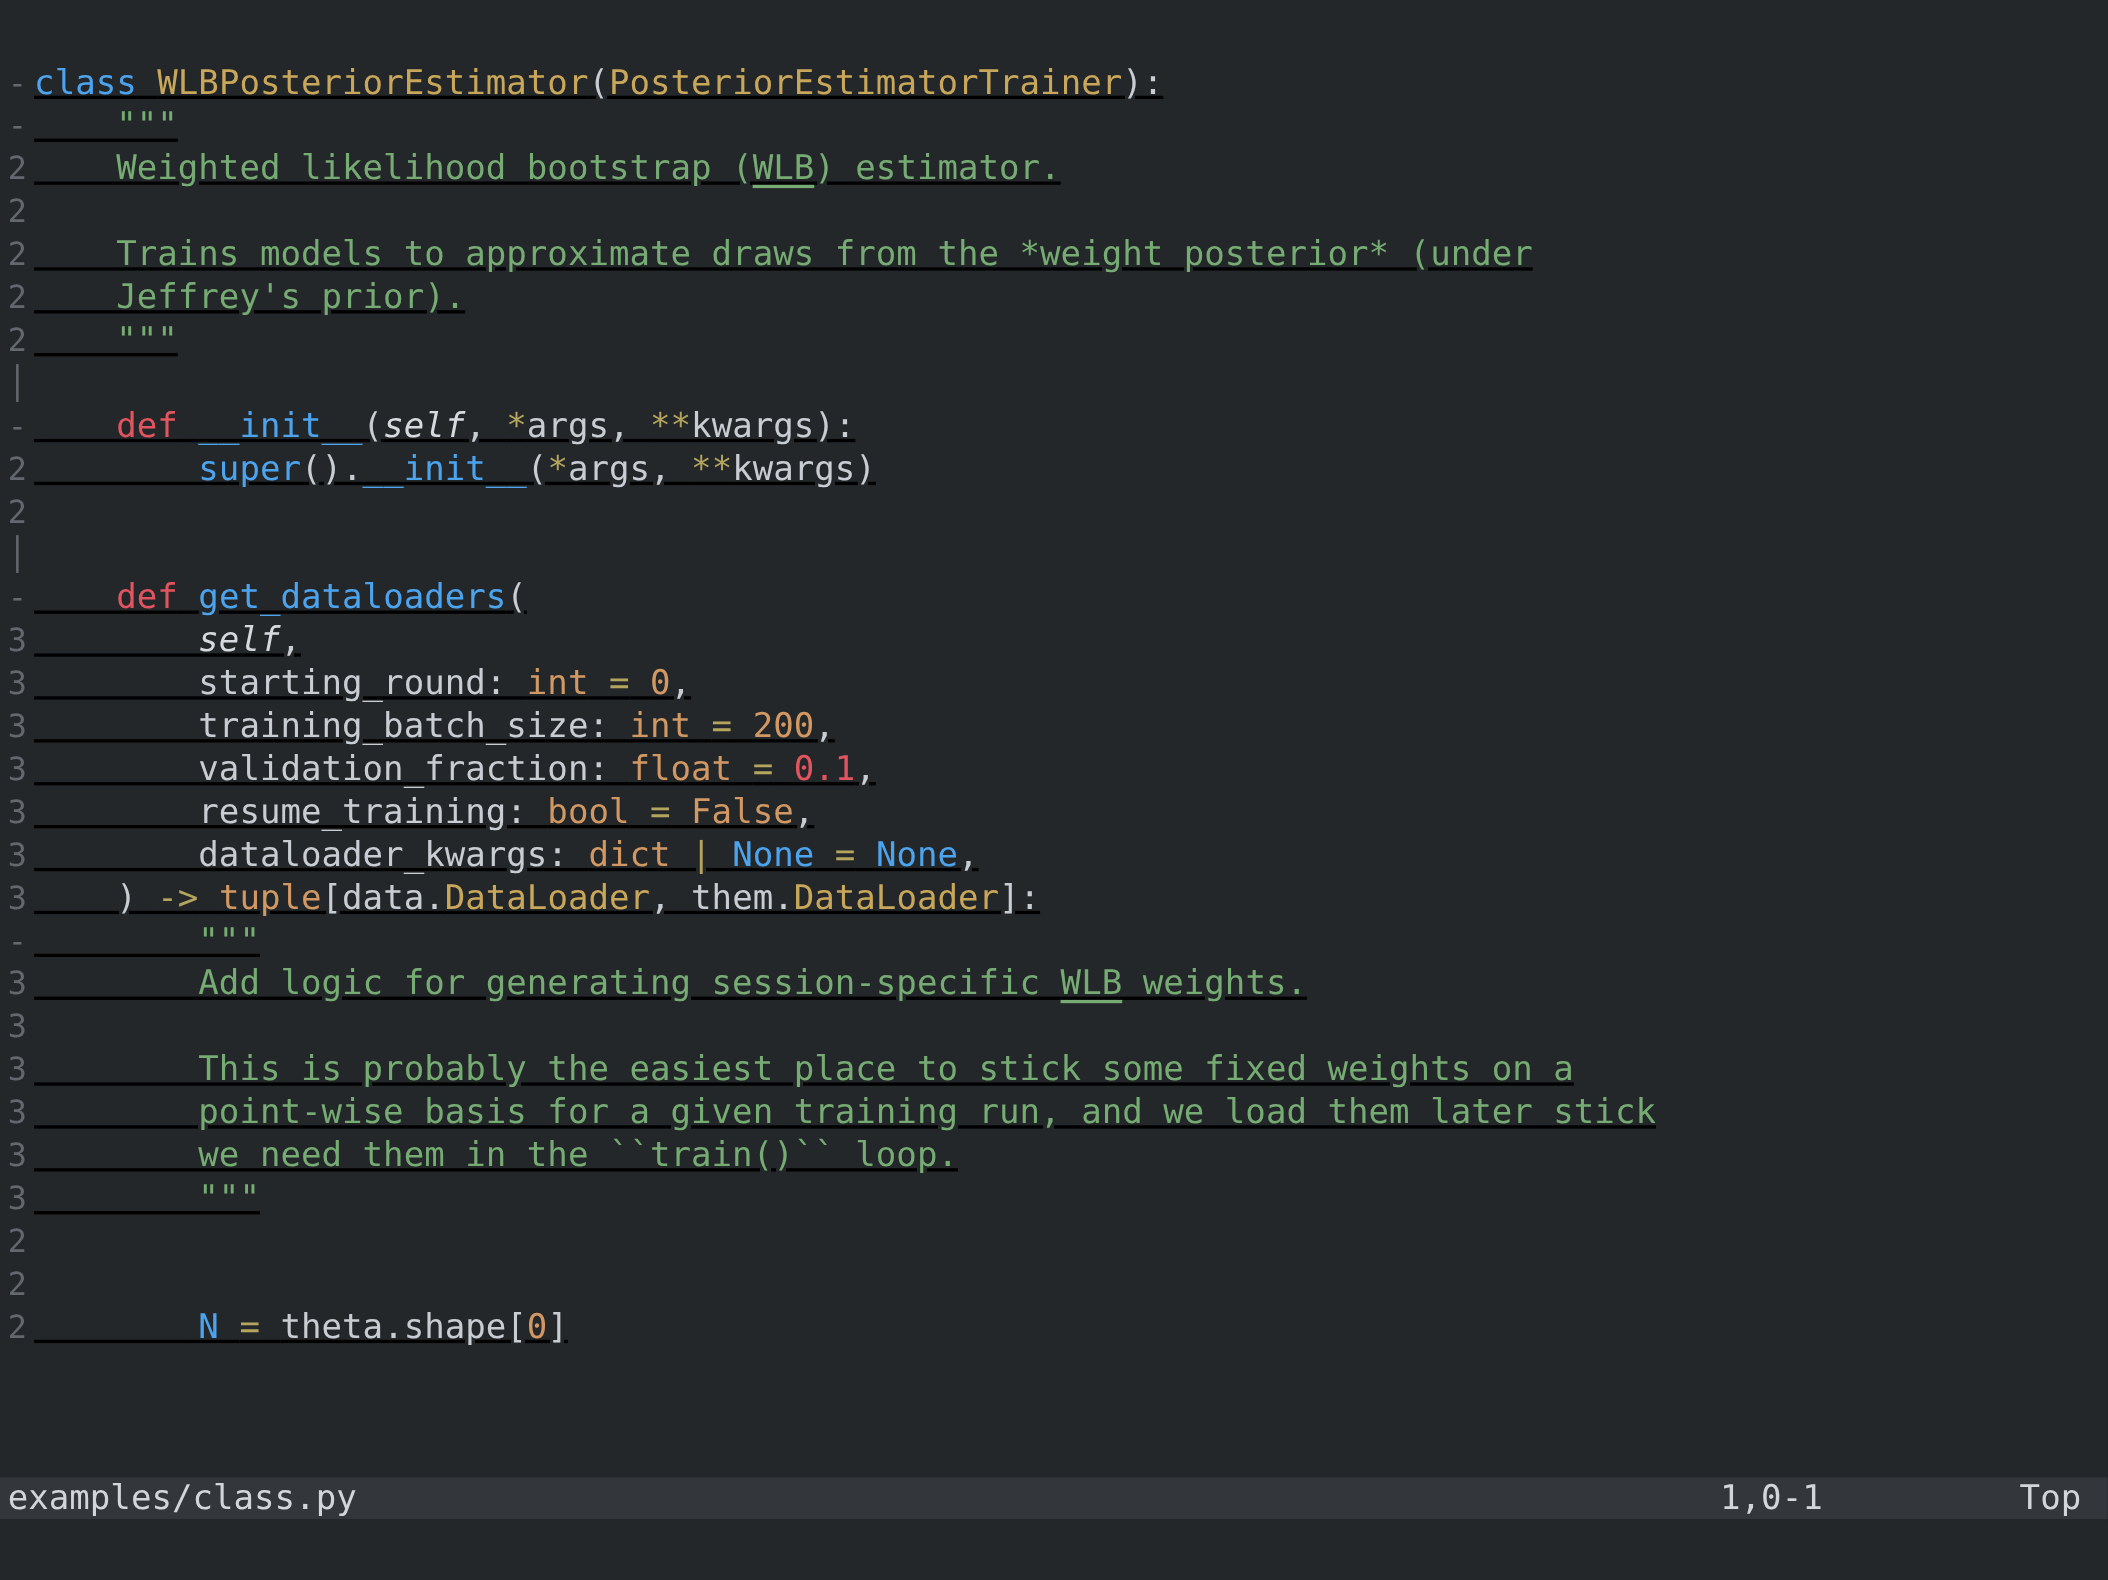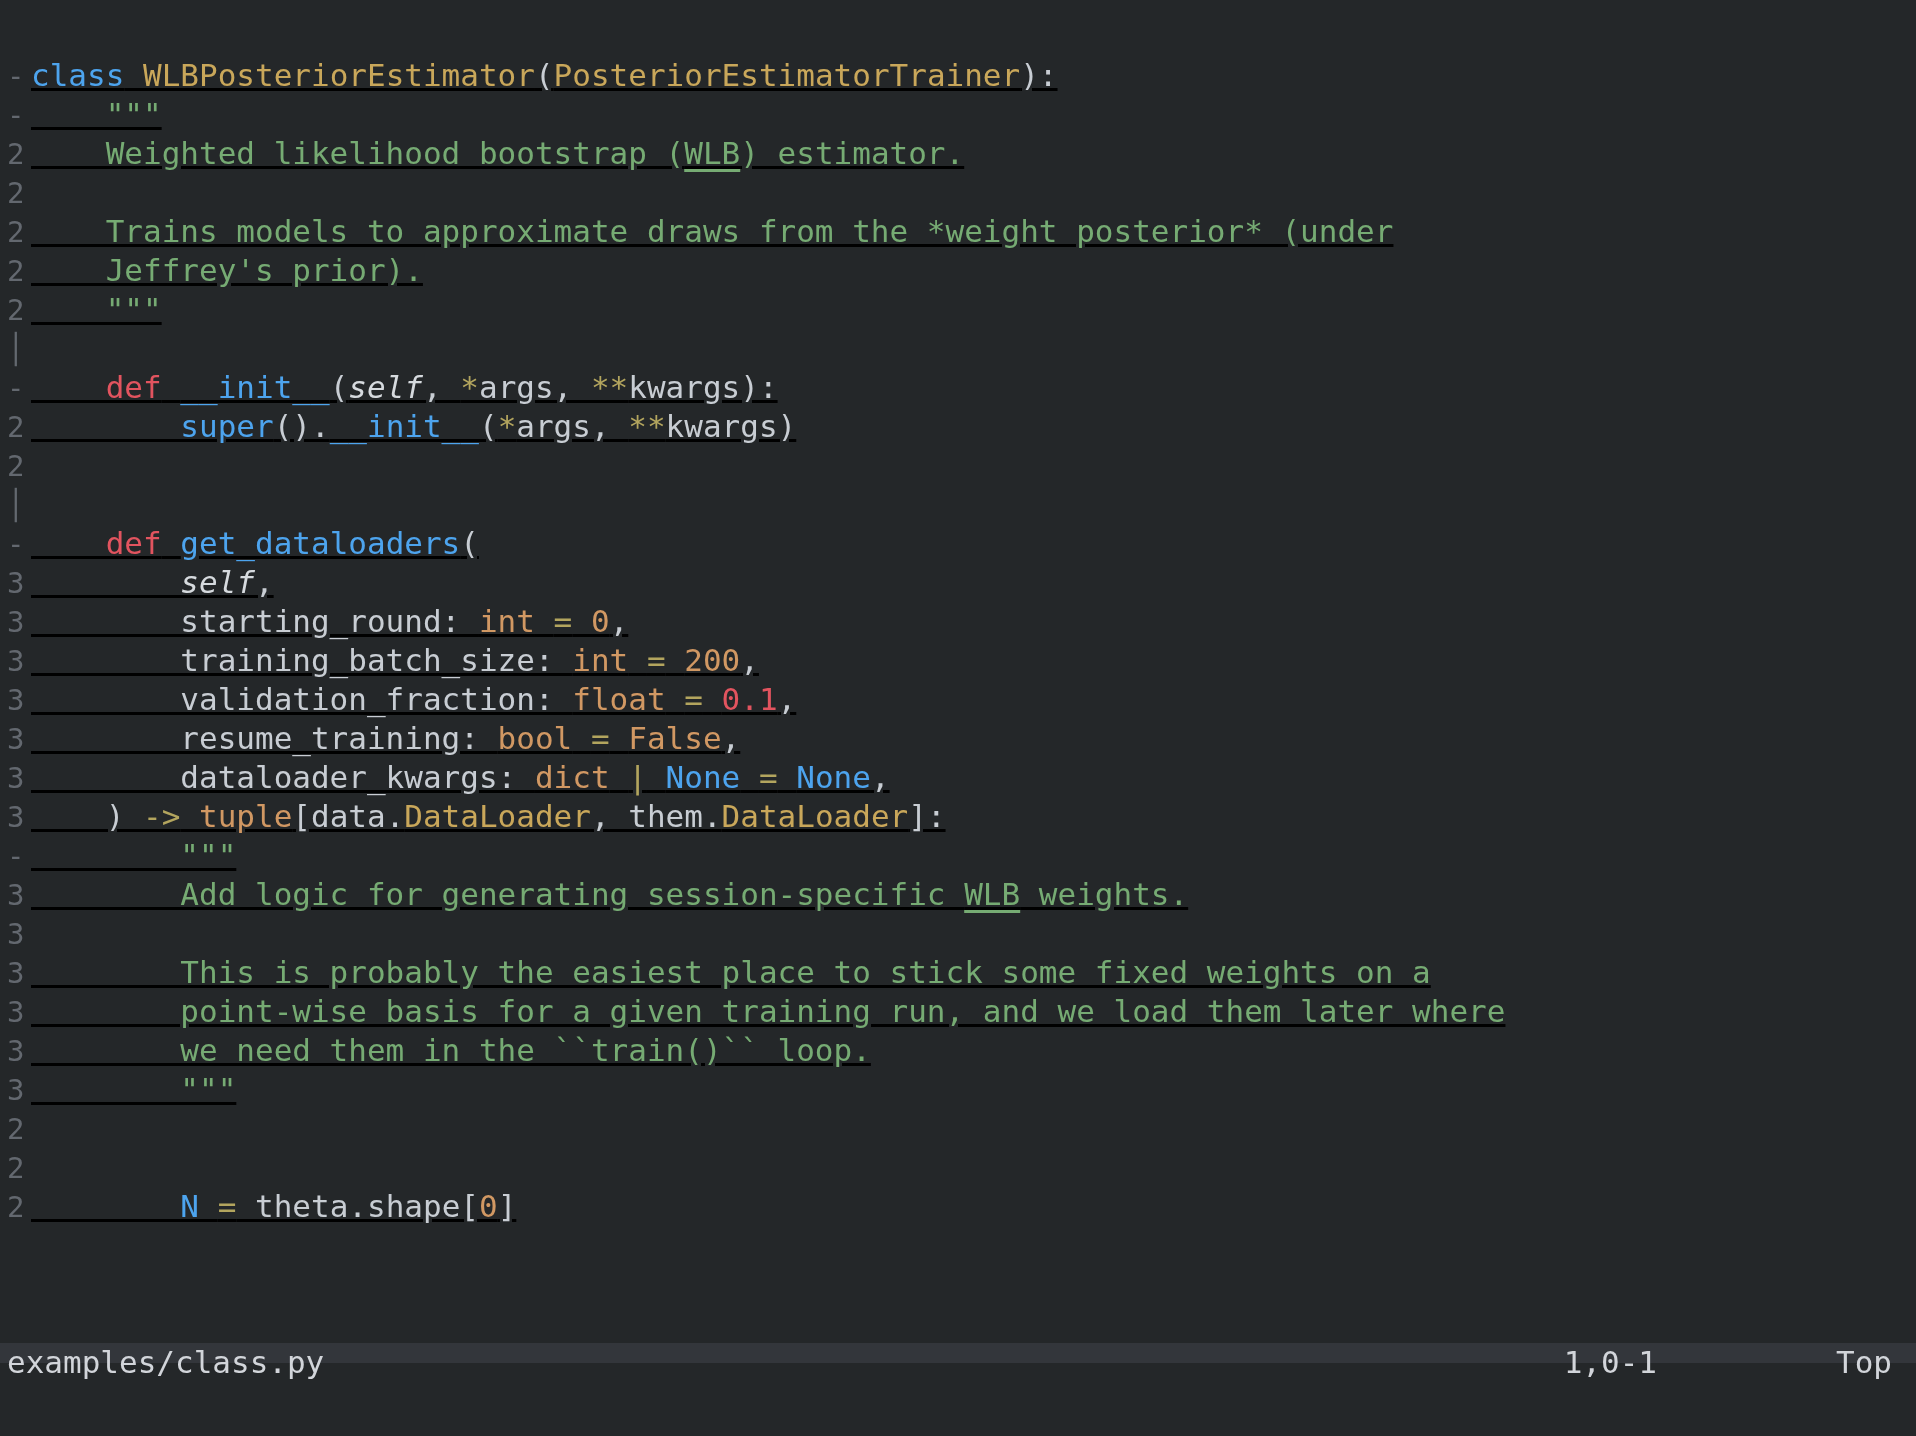--- a/index.html
+++ b/index.html
@@ -40,21 +40,21 @@
   .seg-cls{color:var(--gold);}
   .seg-op{color:var(--olive);}
   .seg-id{color:var(--text);}
   .seg-self{color:var(--self);font-style:italic;}
   .seg-str{color:var(--green);}
   .seg-stru{color:var(--green);text-decoration:underline;text-decoration-thickness:3px;text-underline-offset:5px;}
   .seg-com{color:var(--comment);font-style:italic;}
   .seg-comu{color:var(--comment);font-style:italic;text-decoration:underline;text-decoration-thickness:3px;text-underline-offset:5px;}
   .statusbar{
     position:relative;
-    height:20px;
+    height:38px;
     line-height:38px;
     background:var(--barbg);
     color:var(--bartext);
     font-size:31px;
     flex:0 0 auto;
   }
   .statusbar .file{position:absolute;left:7px;top:0;white-space:pre;}
   .statusbar .ruler{position:absolute;right:259px;top:0;white-space:pre;text-align:center;}
   .statusbar .scrollpos{position:absolute;right:24px;top:0;white-space:pre;}
   .cmdline{flex:1 1 auto;background:var(--bg);}
@@ -82,21 +82,21 @@
       <div class="line"><span class="fold">3</span><span class="seg-id">        starting_round: </span><span class="seg-type">int</span><span class="seg-id"> </span><span class="seg-op">=</span><span class="seg-id"> </span><span class="seg-num">0</span><span class="seg-id">,</span></div>
       <div class="line"><span class="fold">3</span><span class="seg-id">        training_batch_size: </span><span class="seg-type">int</span><span class="seg-id"> </span><span class="seg-op">=</span><span class="seg-id"> </span><span class="seg-num">200</span><span class="seg-id">,</span></div>
       <div class="line"><span class="fold">3</span><span class="seg-id">        validation_fraction: </span><span class="seg-type">float</span><span class="seg-id"> </span><span class="seg-op">=</span><span class="seg-id"> </span><span class="seg-float">0.1</span><span class="seg-id">,</span></div>
       <div class="line"><span class="fold">3</span><span class="seg-id">        resume_training: </span><span class="seg-type">bool</span><span class="seg-id"> </span><span class="seg-op">=</span><span class="seg-id"> </span><span class="seg-num">False</span><span class="seg-id">,</span></div>
       <div class="line"><span class="fold">3</span><span class="seg-id">        dataloader_kwargs: </span><span class="seg-type">dict</span><span class="seg-id"> </span><span class="seg-op">|</span><span class="seg-id"> </span><span class="seg-kw">None</span><span class="seg-id"> </span><span class="seg-op">=</span><span class="seg-id"> </span><span class="seg-kw">None</span><span class="seg-id">,</span></div>
       <div class="line"><span class="fold">3</span><span class="seg-id">    ) </span><span class="seg-op">-&gt;</span><span class="seg-id"> </span><span class="seg-type">tuple</span><span class="seg-id">[data.</span><span class="seg-cls">DataLoader</span><span class="seg-id">, them.</span><span class="seg-cls">DataLoader</span><span class="seg-id">]:</span></div>
       <div class="line"><span class="fold">-</span><span class="seg-str">        """</span></div>
       <div class="line"><span class="fold">3</span><span class="seg-str">        Add logic for generating session-specific </span><span class="seg-stru">WLB</span><span class="seg-str"> weights.</span></div>
       <div class="line"><span class="fold">3</span></div>
       <div class="line"><span class="fold">3</span><span class="seg-str">        This is probably the easiest place to stick some fixed weights on a</span></div>
-      <div class="line"><span class="fold">3</span><span class="seg-str">        point-wise basis for a given training run, and we load them later where</span></div>
+      <div class="line"><span class="fold">3</span><span class="seg-str">        point-wise basis for a given training run, and we load them later stick</span></div>
       <div class="line"><span class="fold">3</span><span class="seg-str">        we need them in the ``train()`` loop.</span></div>
       <div class="line"><span class="fold">3</span><span class="seg-str">        """</span></div>
       <div class="line"><span class="fold">2</span></div>
       <div class="line"><span class="fold">2</span></div>
       <div class="line"><span class="fold">2</span><span class="seg-fn">        N</span><span class="seg-id"> </span><span class="seg-op">=</span><span class="seg-id"> </span><span class="seg-id">theta.shape[</span><span class="seg-num">0</span><span class="seg-id">]</span></div>
     </div>
   <div class="statusbar">
     <span class="file">examples/class.py</span>
     <span class="ruler">1,0-1</span>
     <span class="scrollpos">Top</span>

